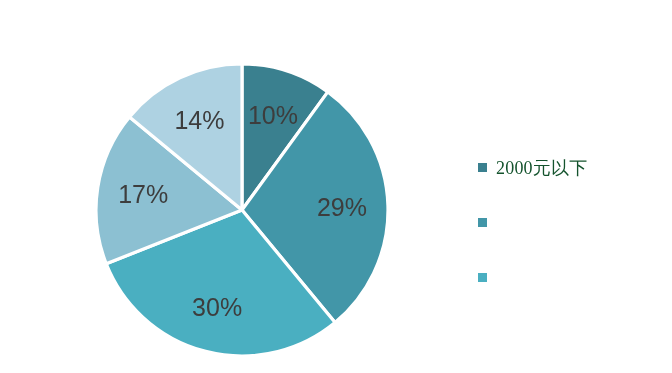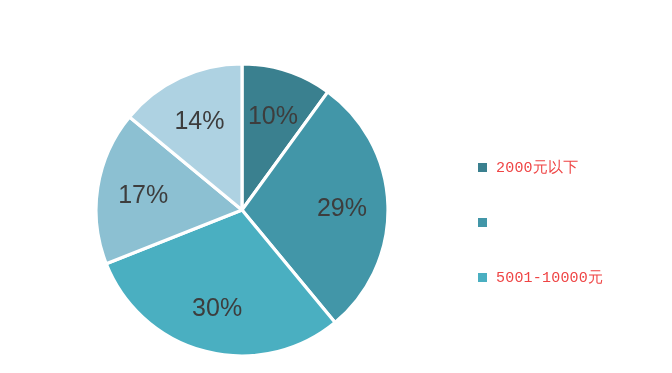--- a/index.html
+++ b/index.html
@@ -54,23 +54,23 @@
     align-items: center;
     height: 55px;
   }
   .legend-swatch {
     width: 9px;
     height: 9px;
     flex: 0 0 9px;
     margin-right: 9px;
   }
   .legend-label {
-    font-family: Liberation Mono, monospace;
-    font-size: 15px;
-    color: #ef4444;
+    font-family: Liberation Serif, serif;
+    font-size: 18px;
+    color: #14532d;
     white-space: nowrap;
     letter-spacing: 0.2px;
   }
 </style>
 </head>
 <body>
 
 <div id="screen">
 
   <div id="pie-wrap">
@@ -95,17 +95,16 @@
   <div id="legend">
       <div class="legend-item">
         <span class="legend-swatch" style="background: rgb(58, 128, 143);"></span>
         <span class="legend-label">2000元以下</span>
       </div>
       <div class="legend-item">
         <span class="legend-swatch" style="background: rgb(66, 150, 168);"></span>
       </div>
       <div class="legend-item">
         <span class="legend-swatch" style="background: rgb(74, 175, 193);"></span>
-        <span class="legend-label">5001-10000元</span>
       </div>
     </div>
 
 </div>
 
 </body></html>

